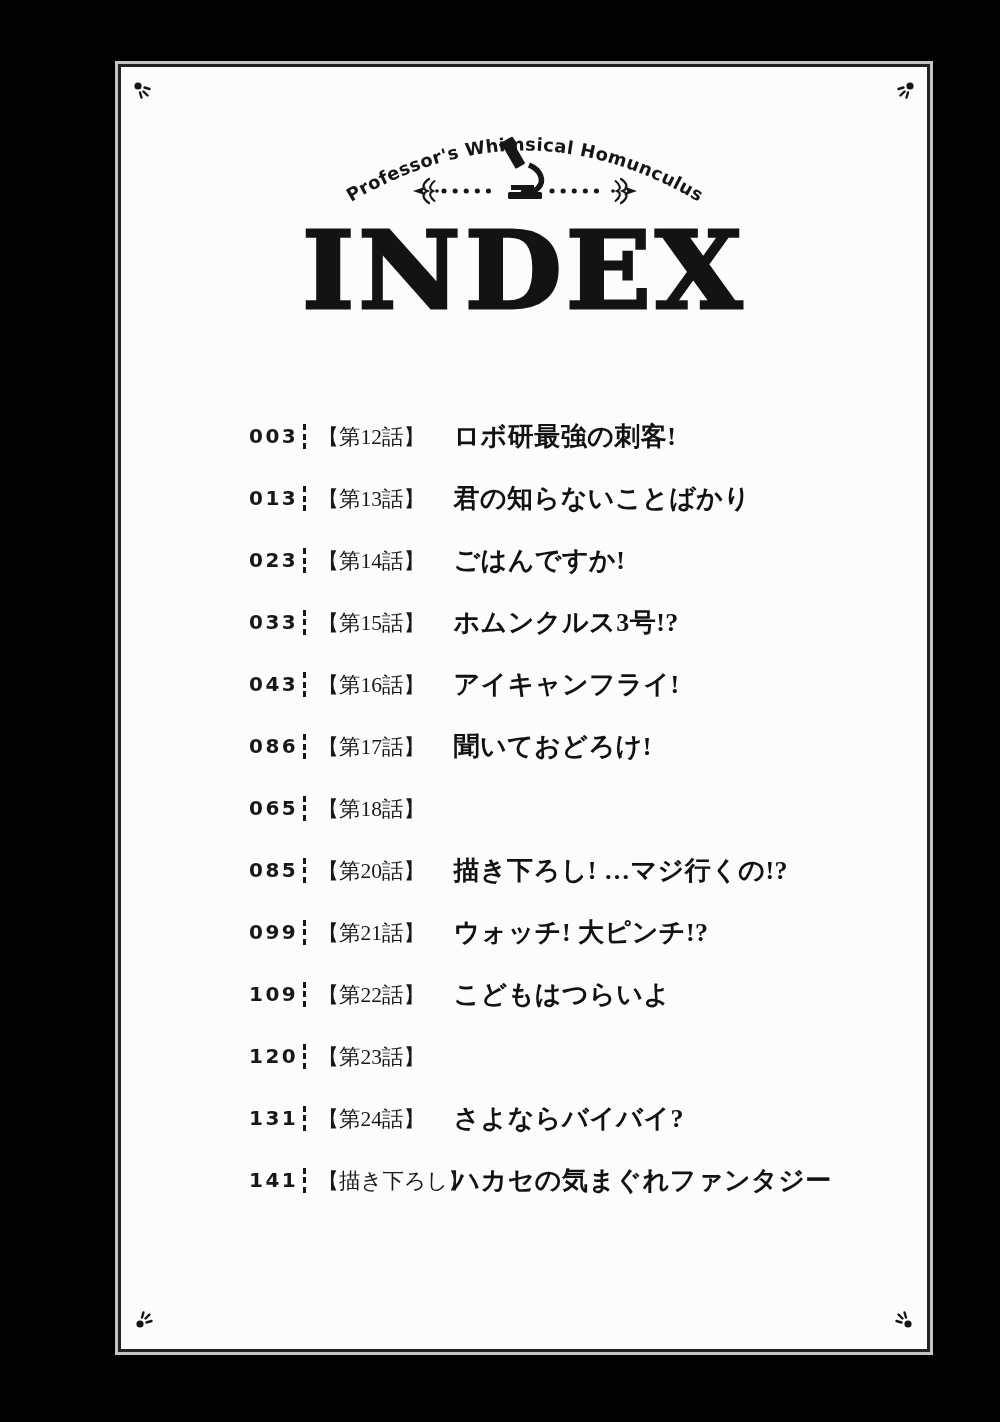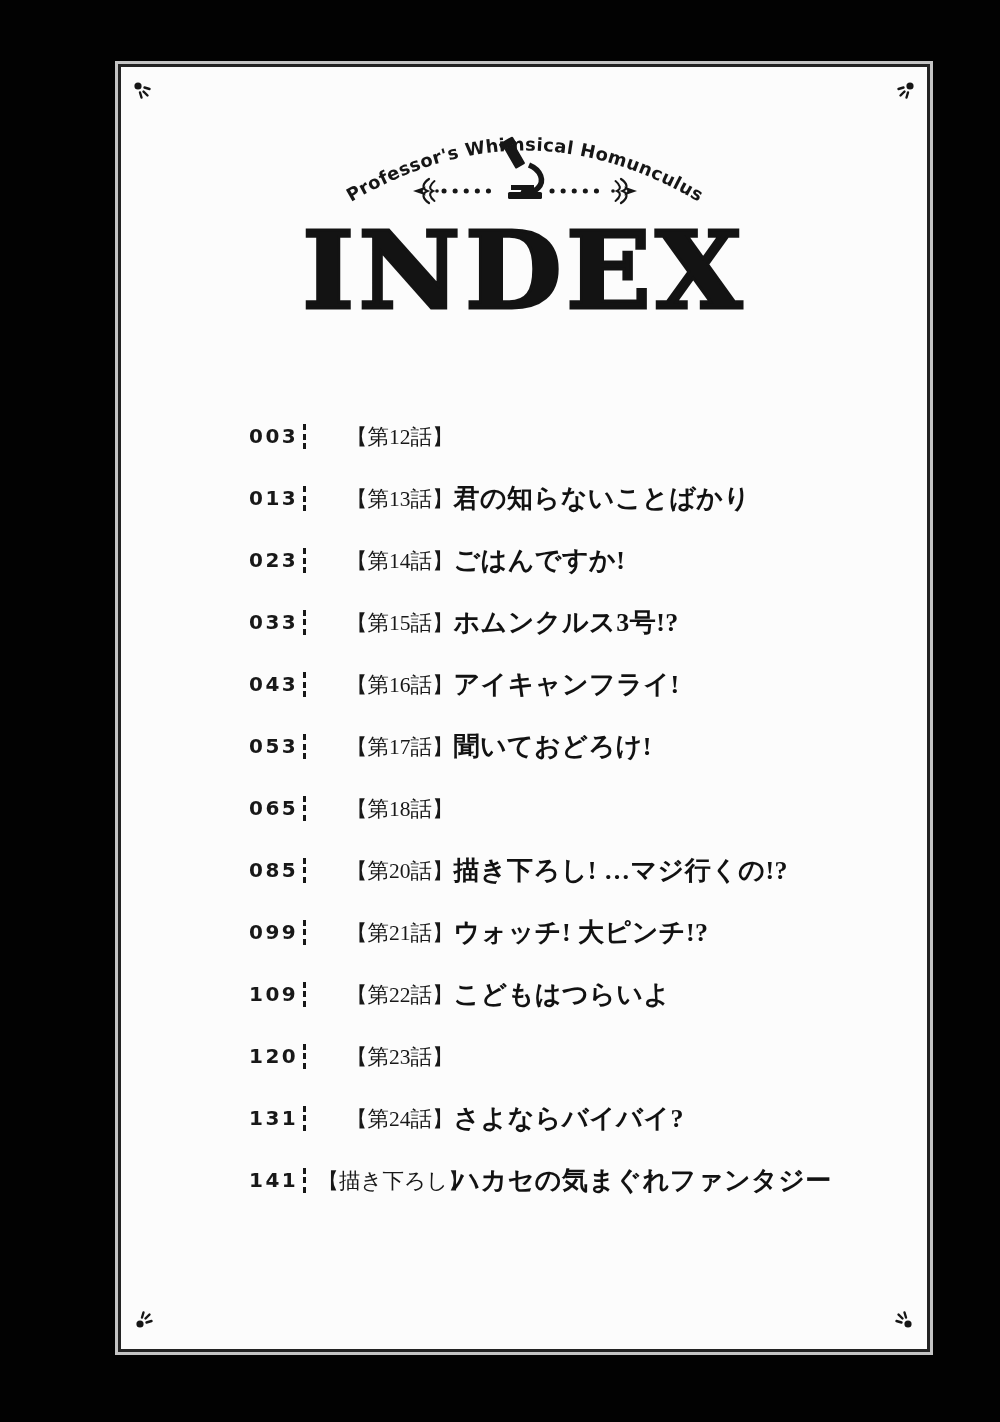--- a/index.html
+++ b/index.html
@@ -35,21 +35,21 @@
   .list{position:absolute;left:128px;top:338px;right:30px;}
   .row{display:flex;align-items:center;height:62px;white-space:nowrap;}
   .num{
     font-family:"DejaVu Sans","Liberation Sans",sans-serif;font-weight:bold;
     font-size:20px;letter-spacing:2.5px;width:54px;flex:0 0 auto;color:#181818;
   }
   .sep{
     width:2.5px;height:25px;flex:0 0 auto;margin:0 12px 0 0;
     background:repeating-linear-gradient(#181818 0 6px,transparent 6px 9.5px);
   }
-  .chap{font-size:21.5px;width:136px;flex:0 0 auto;color:#181818;text-align:right;}
+  .chap{font-size:21.5px;width:136px;flex:0 0 auto;color:#181818;}
   .title{font-size:26px;font-weight:bold;letter-spacing:0.5px;color:#121212;}
   .ink{fill:#161616;}
   .ink-stroke{stroke:#161616;fill:none;}
 </style>
 </head>
 <body>
 
 <div class="canvas">
   <div class="page">
 
@@ -122,20 +122,21 @@
       </g>
     </svg>
 
     <h1 class="index-title">INDEX</h1>
 
     <div class="list" id="index-list">
         <div class="row">
           <span class="num">003</span>
           <span class="sep"></span>
           <span class="chap">【第12話】</span>
+          <span class="title">ロボ研最強の刺客!</span>
         </div>
         <div class="row">
           <span class="num">013</span>
           <span class="sep"></span>
           <span class="chap">【第13話】</span>
           <span class="title">君の知らないことばかり</span>
         </div>
         <div class="row">
           <span class="num">023</span>
           <span class="sep"></span>
@@ -148,21 +149,21 @@
           <span class="chap">【第15話】</span>
           <span class="title">ホムンクルス3号!?</span>
         </div>
         <div class="row">
           <span class="num">043</span>
           <span class="sep"></span>
           <span class="chap">【第16話】</span>
           <span class="title">アイキャンフライ!</span>
         </div>
         <div class="row">
-          <span class="num">053</span>
+          <span class="num">086</span>
           <span class="sep"></span>
           <span class="chap">【第17話】</span>
           <span class="title">聞いておどろけ!</span>
         </div>
         <div class="row">
           <span class="num">065</span>
           <span class="sep"></span>
           <span class="chap">【第18話】</span>
         </div>
         <div class="row">

